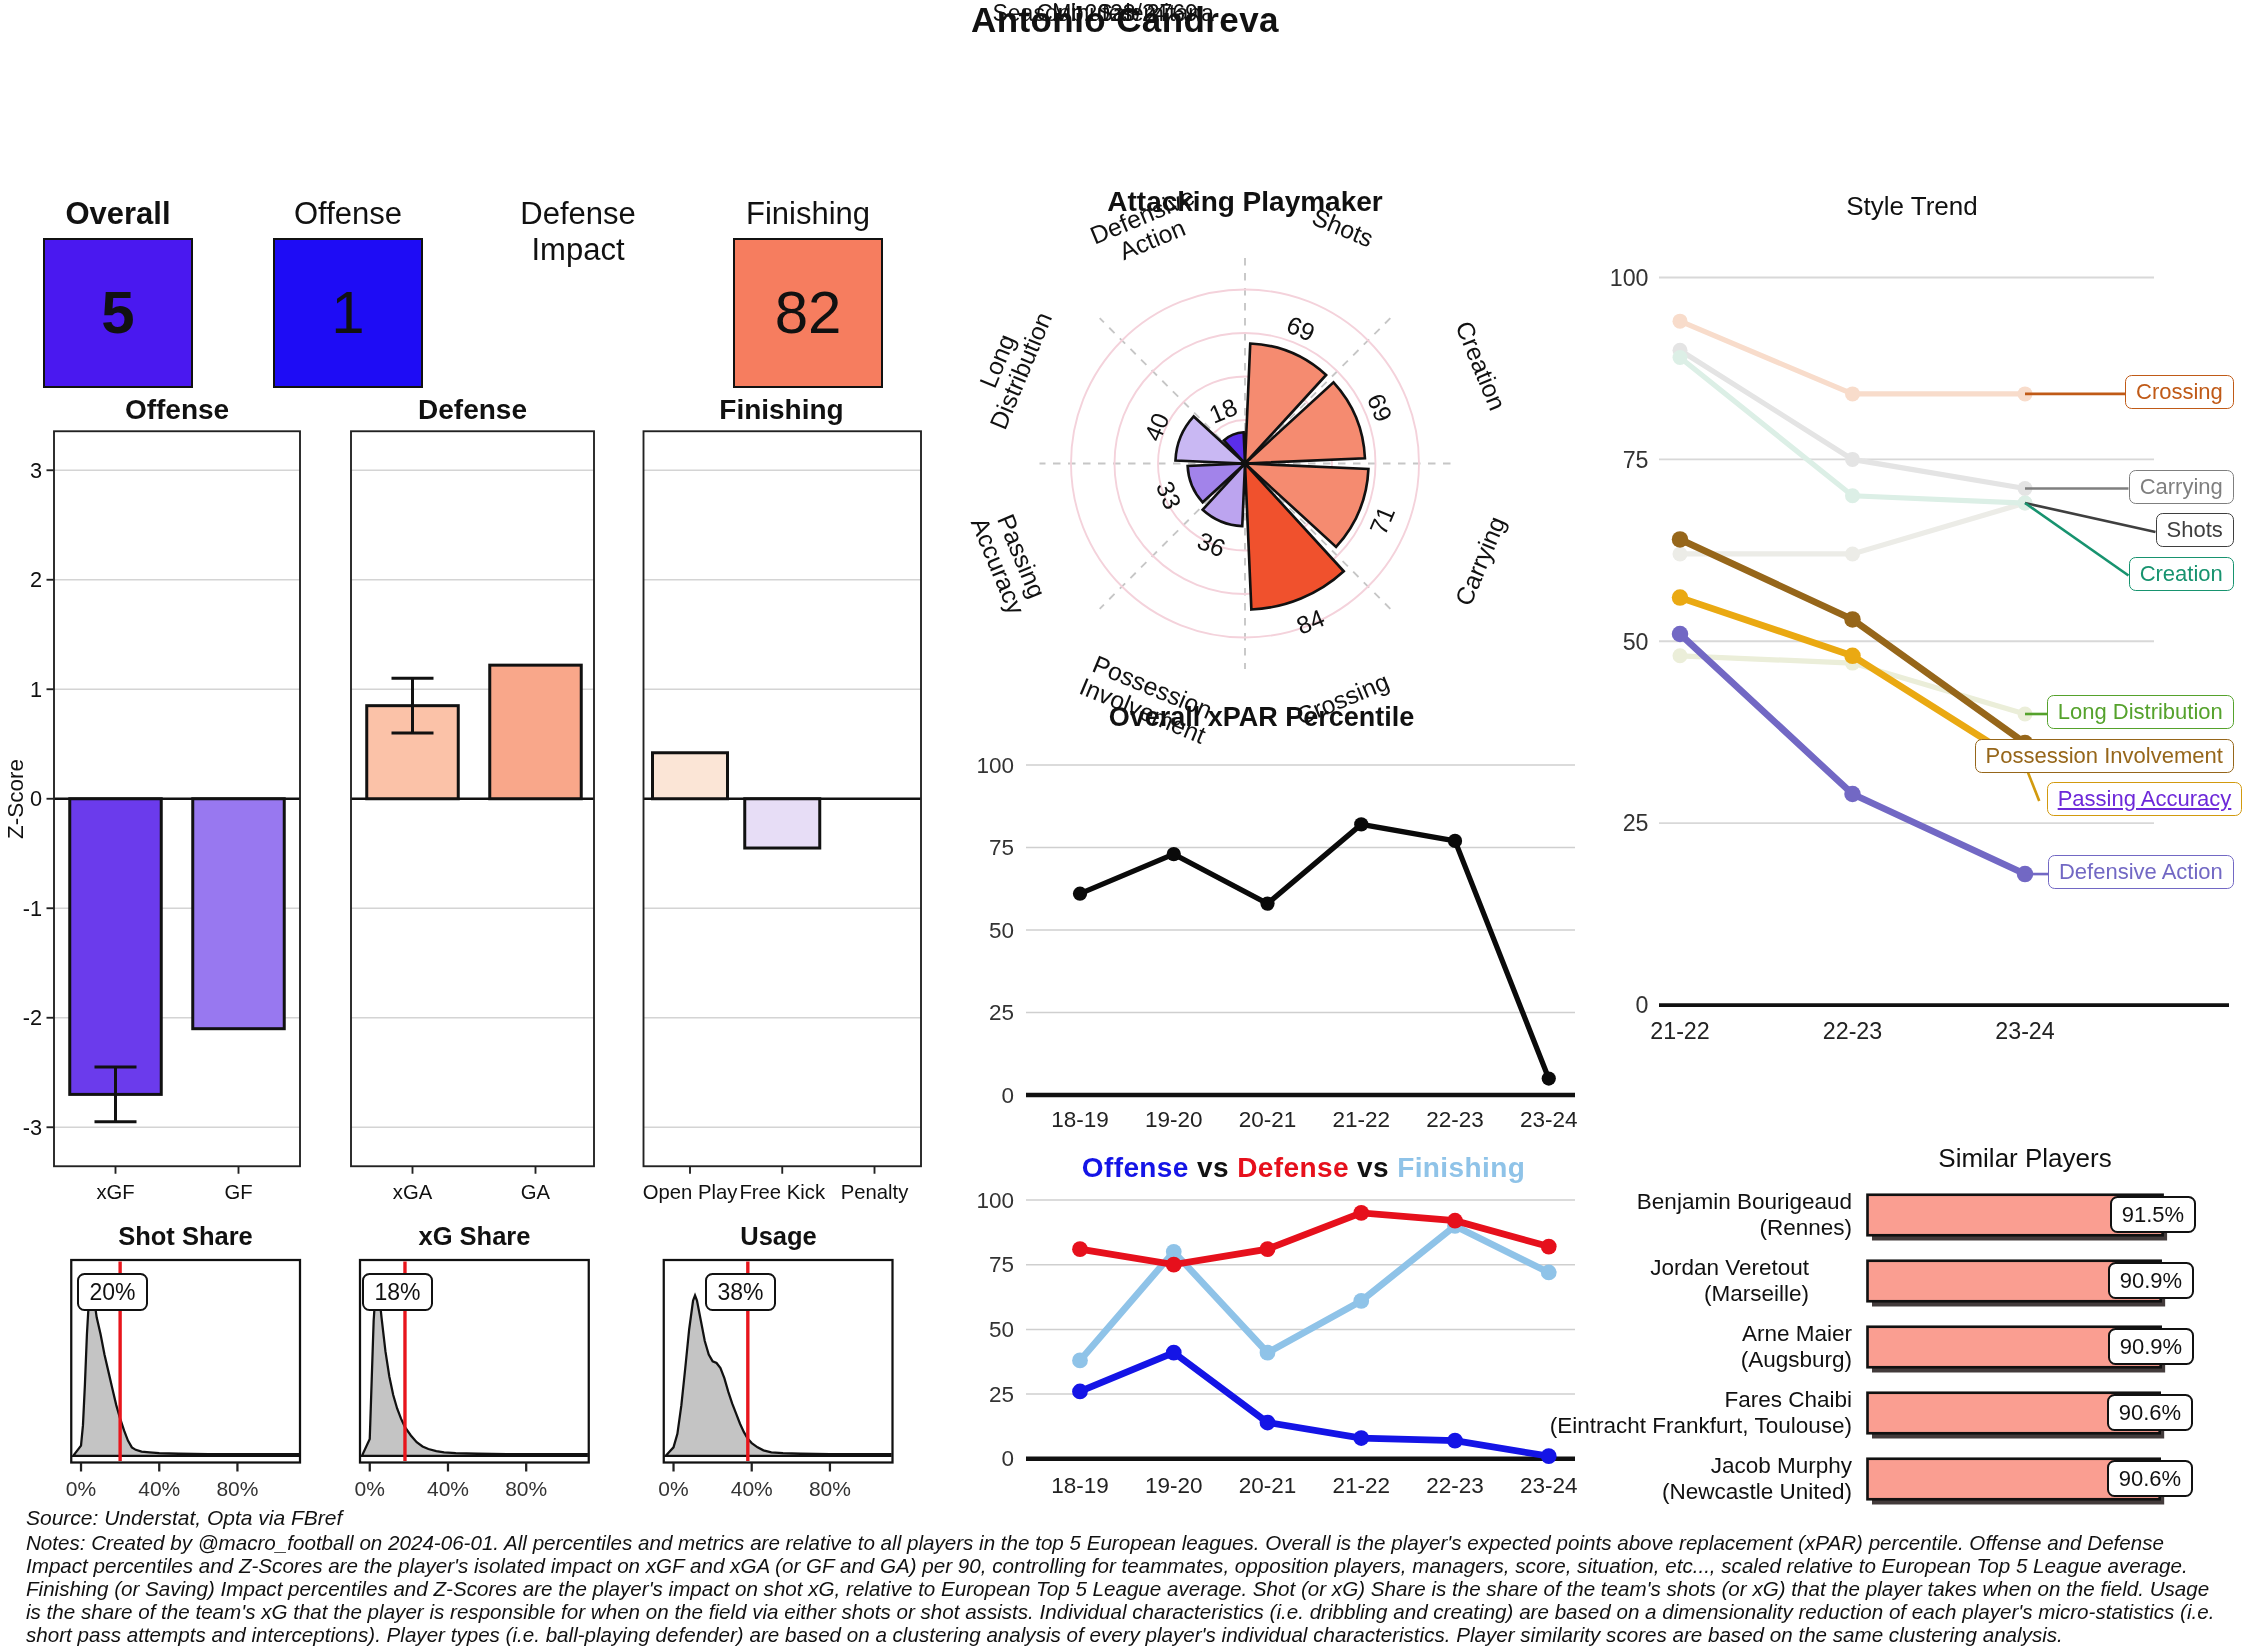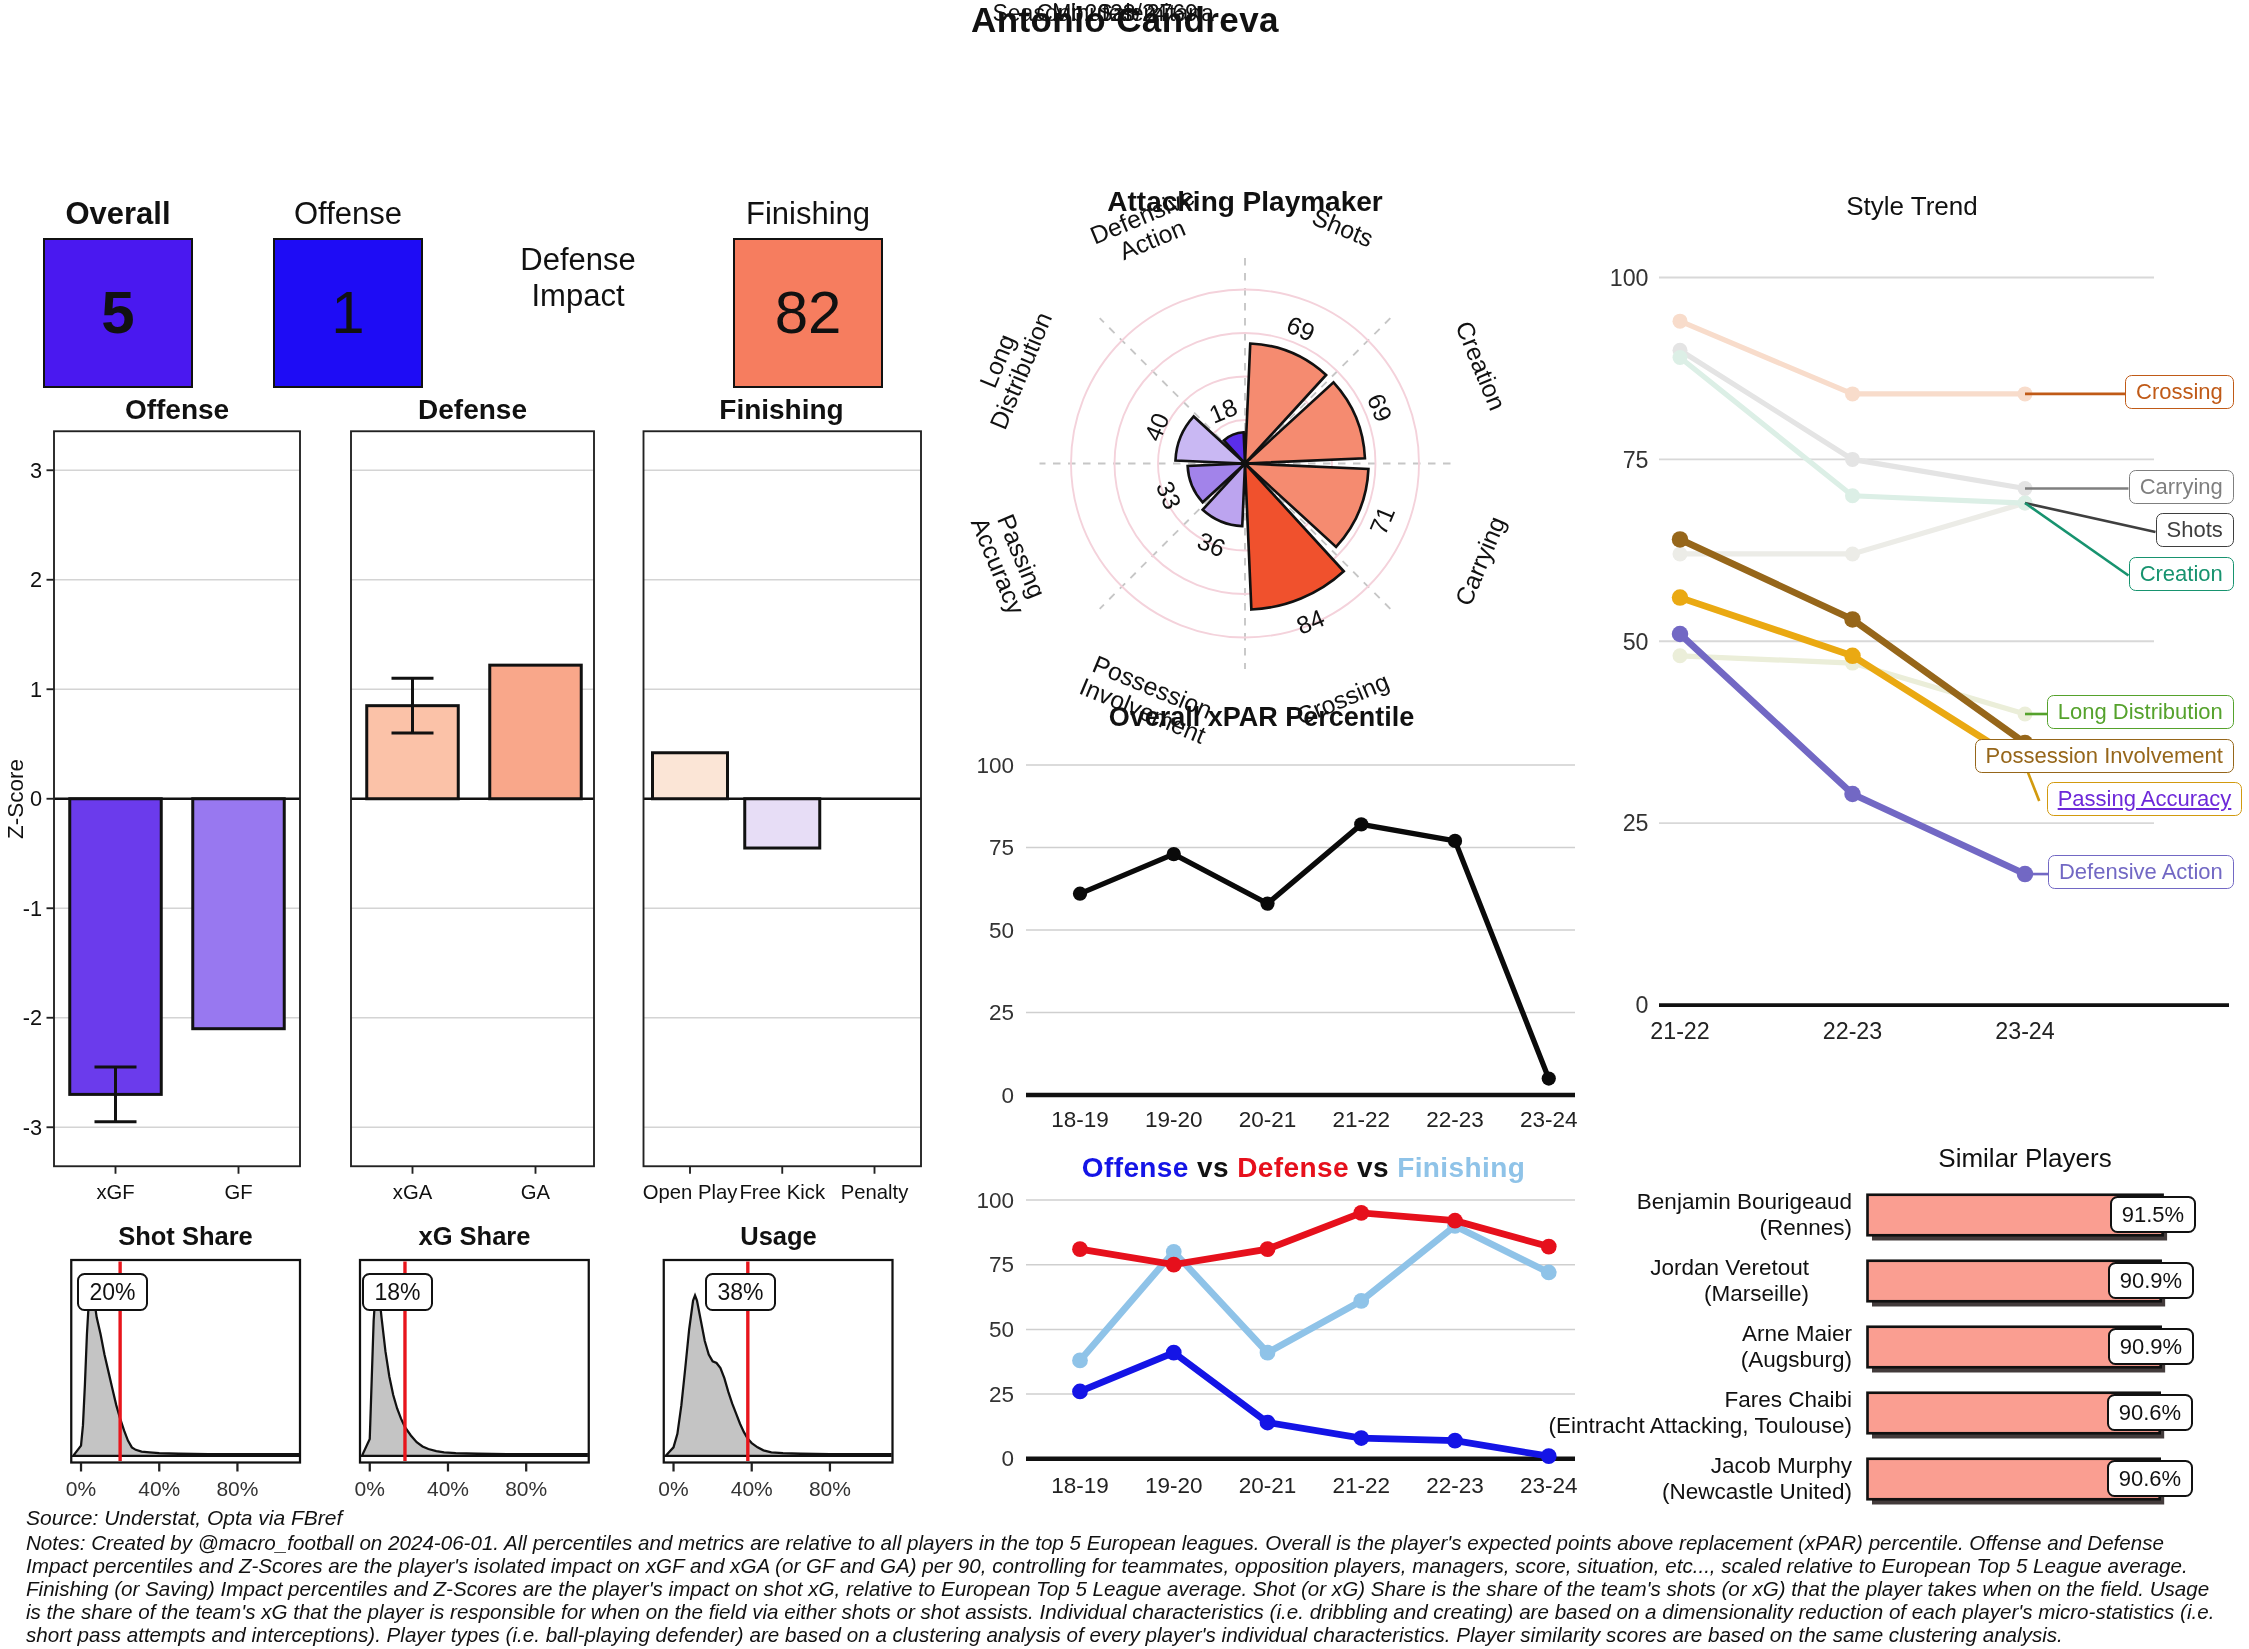--- a/index.html
+++ b/index.html
@@ -284,21 +284,21 @@
       <rect x="2490" y="1945" width="389.58" height="54" fill="#FA9E91" stroke="#111" stroke-width="3.5"></rect>
     </svg>
 
   <div class="abs ctr hdr-title" style="left:0;top:8;width:2250px;">Antonio Candreva</div>
   <div class="abs ctr hdr-line" style="left:0;top:76;width:2250px;"><span class="lbl">Club:</span><span>Salernitana</span></div>
   <div class="abs ctr hdr-line" style="left:0;top:127;width:2160px;"><span class="lbl">Season:</span><span>2023/24</span></div>
   <div class="abs ctr hdr-line" style="left:0;top:178;width:2250px;"><span class="lbl">Minutes:</span><span>2769</span></div>
 
   <div class="abs ctr card-label em" style="left:28px;top:196px;width:180px;">Overall</div>
   <div class="abs ctr card-label" style="left:258px;top:196px;width:180px;">Offense Impact</div>
-  <div class="abs ctr card-label" style="left:488px;top:196px;width:180px;margin-top:46px;">Defense Impact</div>
+  <div class="abs ctr card-label" style="left:488px;top:196px;width:180px;">Defense Impact</div>
   <div class="abs ctr card-label" style="left:718px;top:196px;width:180px;">Finishing Impact</div>
   <div class="abs card-box" id="card-box-0" style="left: 43px; top: 238px; background: rgb(74, 24, 240);">
       <div class="card-num em">5</div>
     </div>
   <div class="abs card-box" id="card-box-1" style="left: 273px; top: 238px; background: rgb(30, 12, 245);">
       <div class="card-num">1</div>
     </div>
   <div class="abs card-box" id="card-box-3" style="left: 733px; top: 238px; background: rgb(246, 125, 95);">
       <div class="card-num">82</div>
     </div>
@@ -344,21 +344,21 @@
         <div>(Marseille)</div>
       </div>
       <div class="sp-badge" style="left:2108px;top:1262px;">90.9%</div>
       <div class="sp-name" style="left:1522px;top:1321px;">
         <div>Arne Maier</div>
         <div>(Augsburg)</div>
       </div>
       <div class="sp-badge" style="left:2108px;top:1328px;">90.9%</div>
       <div class="sp-name" style="left:1522px;top:1387px;">
         <div>Fares Chaibi</div>
-        <div>(Eintracht Attacking, Toulouse)</div>
+        <div>(Eintracht Frankfurt, Toulouse)</div>
       </div>
       <div class="sp-badge" style="left:2107px;top:1394px;">90.6%</div>
       <div class="sp-name" style="left:1522px;top:1453px;">
         <div>Jacob Murphy</div>
         <div>(Newcastle United)</div>
       </div>
       <div class="sp-badge" style="left:2107px;top:1460px;">90.6%</div>
     </div>
 </div>
 

